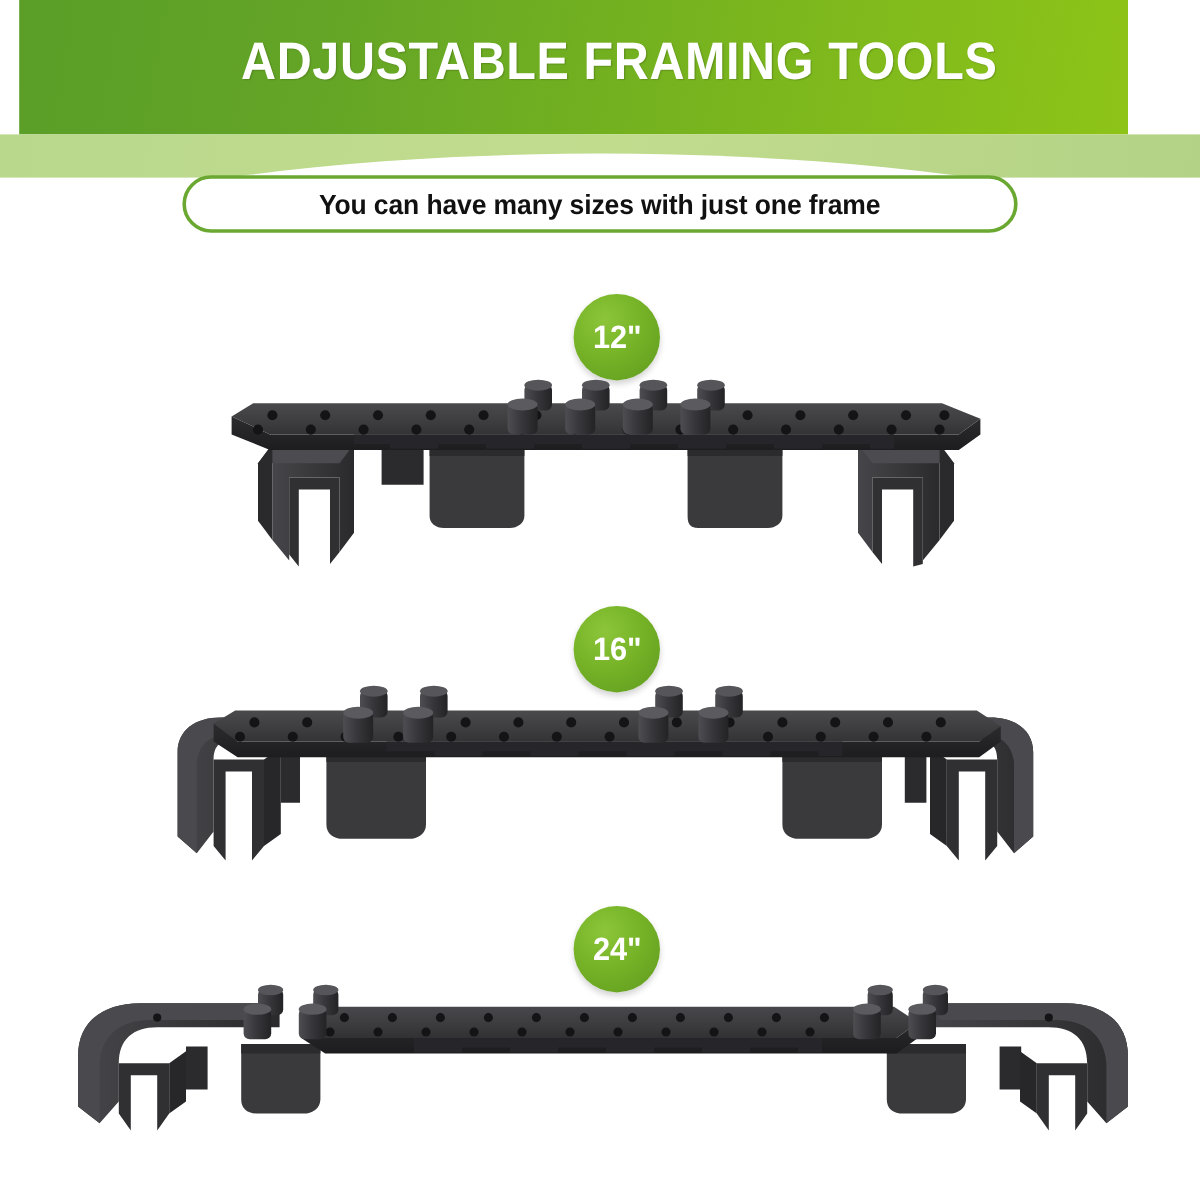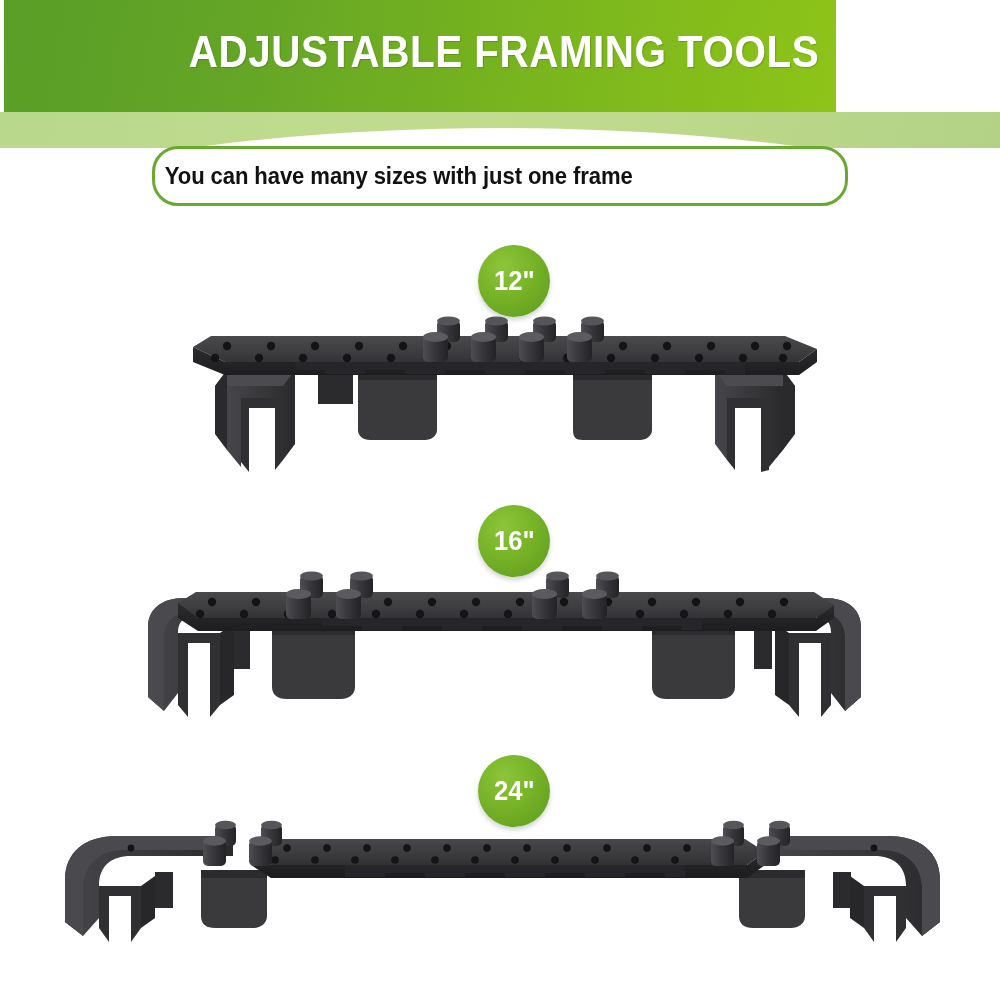--- a/index.html
+++ b/index.html
@@ -6,21 +6,21 @@
   html, body {
     width: 1000px; height: 1000px;
     background: #ffffff;
     font-family: "Liberation Sans", sans-serif;
     overflow: hidden;
   }
   .page { position: relative; width: 1000px; height: 1000px; background: #fff; }
 
   
   .header-band {
-    position: absolute; left: 4px; top: 0; width: 832px; height: 112px;
+    position: absolute; left: 16px; top: 0; width: 924px; height: 112px;
     background: linear-gradient(100deg, #5a9e28 0%, #64a526 28%, #78b41e 62%, #8ec418 100%);
   }
   .header-title {
     position: absolute; left: 0; top: 24px; width: 1000px;
     text-align: center;
     color: #ffffff;
     font-size: 44px;
     font-weight: bold;
     letter-spacing: 0.5px;
     line-height: 56px;
@@ -38,25 +38,25 @@
     position: absolute;
     left: -120px; top: 16px;
     width: 1240px; height: 150px;
     background: #ffffff;
     border-radius: 50% 50% 0 0 / 100% 100% 0 0;
   }
 
   
   .subtitle-pill {
     position: absolute; left: 152px; top: 146px;
-    width: 696px; height: 60px;
+    width: 696px; height: 48px;
     background: #ffffff;
     border: 3px solid #6aa832;
     border-radius: 26px;
-    display: flex; align-items: center; 
+    display: flex; align-items: center; justify-content: center;
   }
   .subtitle-text {
     color: #111111;
     font-size: 23px;
     font-weight: bold;
     letter-spacing: -0.1px;
     transform: scaleX(0.96);
     white-space: nowrap;
   }
 

